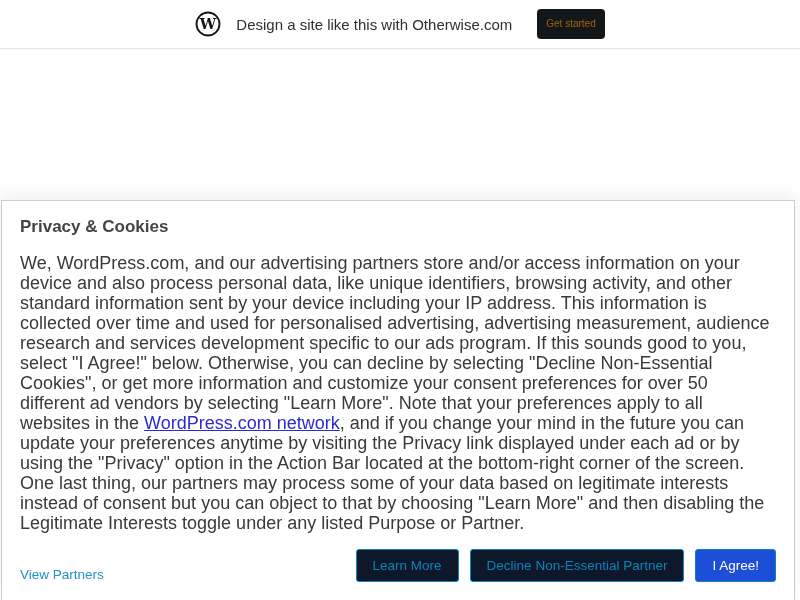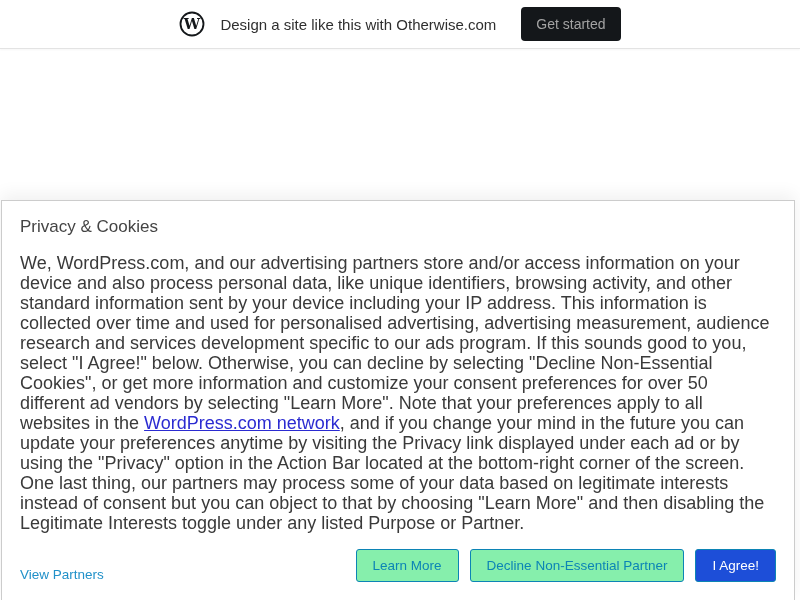--- a/index.html
+++ b/index.html
@@ -34,26 +34,26 @@
     display: block;
   }
   .banner-text {
     font-size: 15px;
     color: #2f2f2f;
     white-space: nowrap;
   }
   .get-started-btn {
     margin-left: 10px;
     background: #14171a;
-    color: #a3a3a3;
+    color: #a16207;
     border: none;
     border-radius: 4px;
     font-family: "Liberation Sans", sans-serif;
-    font-size: 14px;
-    padding: 10px 15px;
+    font-size: 10px;
+    padding: 10px 9px;
     line-height: 1;
     cursor: pointer;
     white-space: nowrap;
   }
 
   
   .page-content {
     position: fixed;
     top: 50px; left: 0; right: 0; bottom: 0;
     background: #ffffff;
@@ -68,21 +68,21 @@
     background: #ffffff;
     border: 1px solid #cccccc;
     border-bottom: none;
     box-shadow: 0 -6px 16px rgba(0,0,0,0.06);
     padding: 16px 18px 18px 18px;
     z-index: 30;
   }
   .cookie-title {
     margin: 0 0 13px 0;
     font-size: 17px;
-    font-weight: 400;
+    font-weight: 700;
     color: #444444;
   }
   .cookie-body {
     margin: 16px 0 16px 0;
     font-size: 18px;
     line-height: 20px;
     color: #3a3a3a;
   }
   .cookie-body a.network-link {
     color: #2b2bd1;
@@ -104,21 +104,21 @@
     display: flex;
     align-items: center;
     gap: 11px;
   }
   .btn {
     font-family: "Liberation Sans", sans-serif;
     font-size: 13.5px;
     padding: 9px 16px;
     border: 1px solid #0c84b5;
     border-radius: 3px;
-    background: #86efac;
+    background: #0f172a;
     color: #0c84b5;
     line-height: 1;
     cursor: pointer;
     white-space: nowrap;
   }
   .btn.primary {
     background: #1d4ed8;
     color: #ffffff;
   }
 </style>

